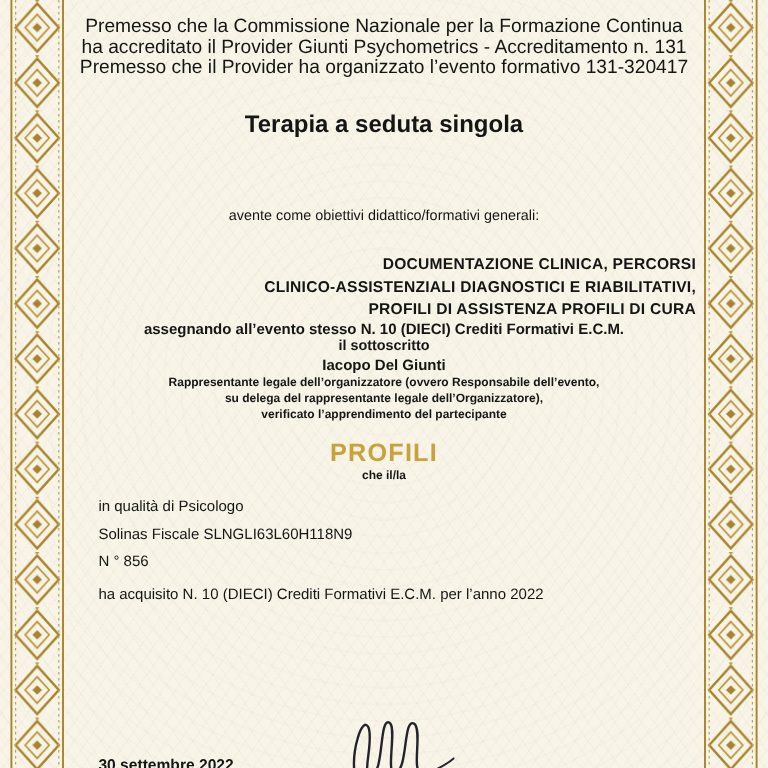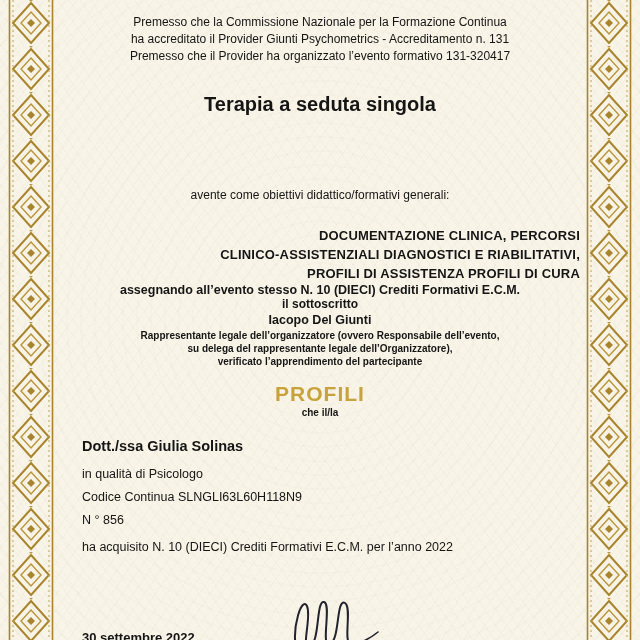--- a/index.html
+++ b/index.html
@@ -13,23 +13,23 @@
       repeating-linear-gradient(-55deg, rgba(190,178,140,0.07) 0 1px, transparent 1px 9px),
       repeating-radial-gradient(circle at 50% 50%, rgba(205,192,155,0.05) 0 2px, transparent 2px 14px);
   }
   .border-strip{position:absolute;top:0;width:46px;height:640px;}
   .border-left{left:8px;}
   .border-right{right:8px;}
   .content{
     position:absolute;left:60px;right:60px;top:0;bottom:0;
     text-align:center;
   }
-  .intro{margin-top:14px;font-size:12px;line-height:17px;}
+  .intro{margin-top:14px;font-size:16px;line-height:17px;}
   .event-title{margin-top:28px;font-size:20px;font-weight:bold;}
-  .objectives-label{margin-top:72px;font-size:12px;}
+  .objectives-label{margin-top:56px;font-size:12px;}
   .objectives{margin-top:24px;font-size:13px;font-weight:bold;line-height:19px;letter-spacing:.2px;text-align:right;}
   .credits{font-size:12.5px;font-weight:bold;}
   .undersigned-label{font-size:12px;font-weight:bold;}
   .undersigned-name{margin-top:2px;font-size:12.5px;font-weight:bold;}
   .fine-print{margin-top:2px;font-size:10px;font-weight:bold;line-height:13px;}
   .attesta{margin-top:14px;font-size:21px;font-weight:bold;color:#c8a23c;letter-spacing:1px;}
   .that-label{margin-top:1px;font-size:10px;font-weight:bold;}
   .left-block{text-align:left;padding-left:22px;}
   .recipient{margin-top:20px;font-size:14.5px;font-weight:bold;}
   .detail{margin-top:9px;font-size:12.5px;}
@@ -99,23 +99,22 @@
   <div class="fine-print">
     <div>Rappresentante legale dell’organizzatore (ovvero Responsabile dell’evento,</div>
     <div>su delega del rappresentante legale dell’Organizzatore),</div>
     <div>verificato l’apprendimento del partecipante</div>
   </div>
 
   <div class="attesta">PROFILI</div>
   <div class="that-label">che il/la</div>
 
   <div class="left-block">
-    <div class="recipient">Dott./ssa Giulia Solinas</div>
     <div class="detail first">in qualità di  Psicologo</div>
-    <div class="detail">Codice Continua   SLNGLI63L60H118N9</div>
+    <div class="detail">Solinas Fiscale   SLNGLI63L60H118N9</div>
     <div class="detail">N °  856</div>
     <div class="earned">ha acquisito  N. 10 (DIECI) Crediti Formativi E.C.M. per l’anno 2022</div>
   </div>
 
 </div>
 
 <div class="date-line">30 settembre 2022</div>
 
 <svg class="signature" width="130" height="60" viewBox="0 0 130 60" xmlns="http://www.w3.org/2000/svg">
   <path d="M34 56 C 30 34, 40 4, 45 14 C 50 26, 38 58, 48 54 C 58 50, 54 8, 62 10 C 70 12, 58 56, 68 52 C 78 48, 74 6, 83 11 C 91 16, 79 57, 91 50" fill="none" stroke="#23232d" stroke-width="2" stroke-linecap="round"></path>

